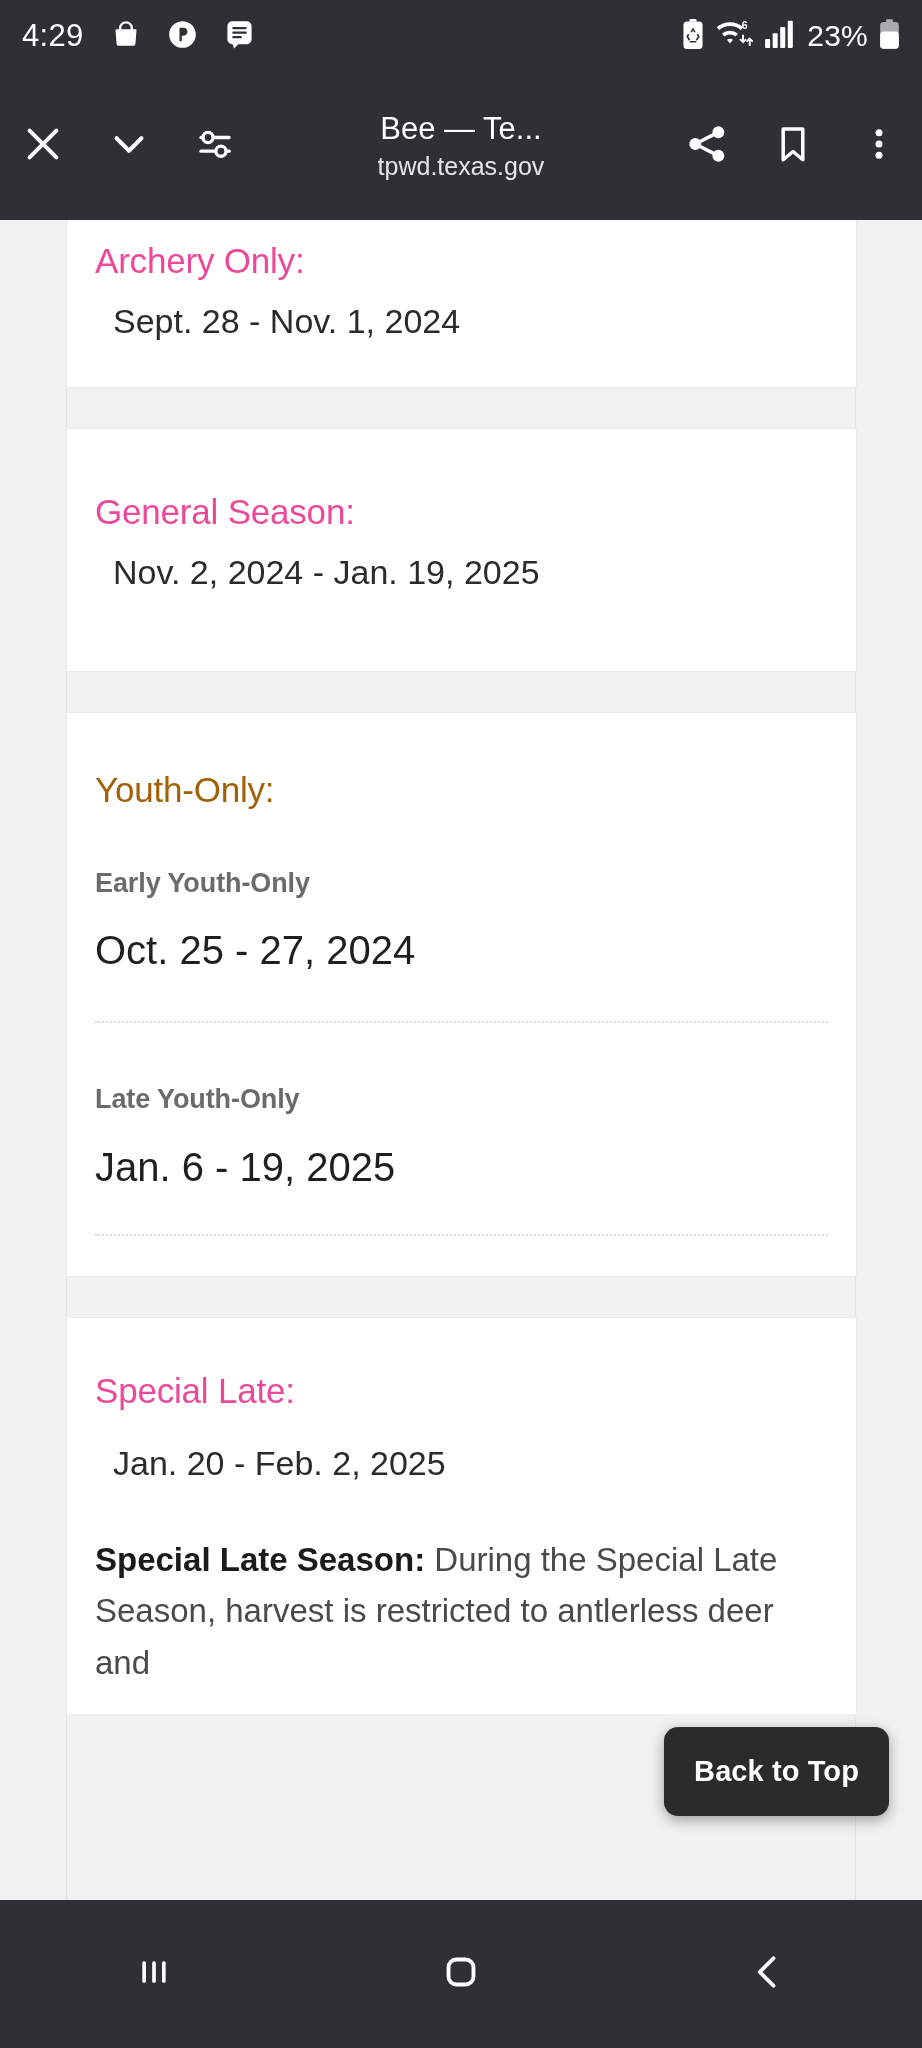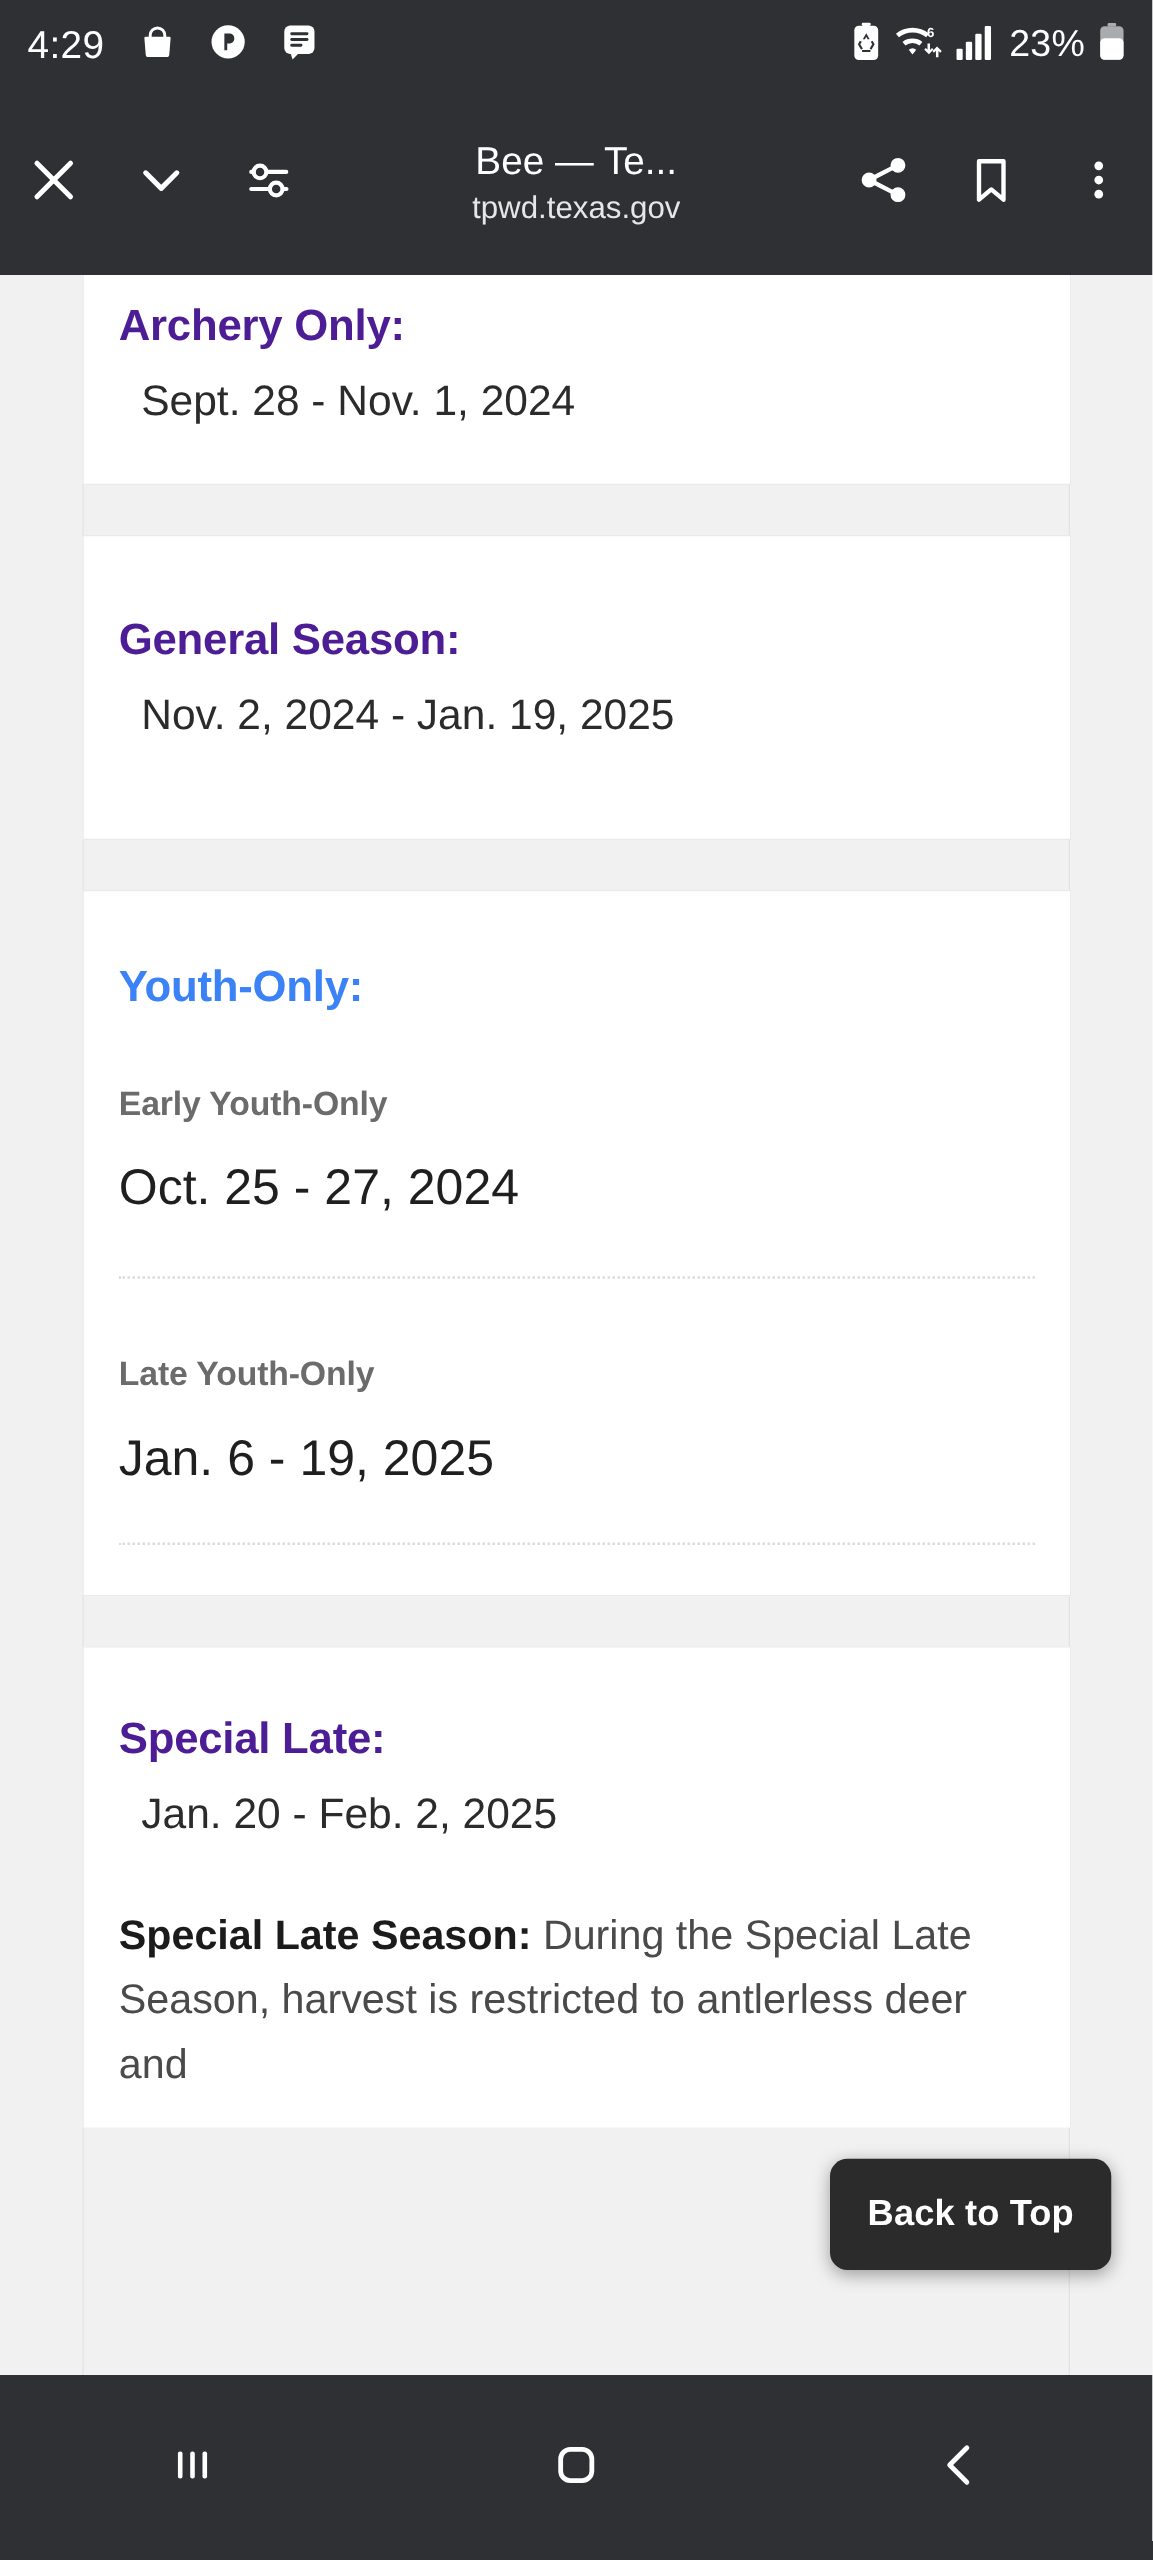--- a/index.html
+++ b/index.html
@@ -56,24 +56,24 @@
   .rail-r{ position:absolute; left:855px; top:0; width:1px; height:1680px; background:#e3e3e3; }
 
   .card{
     position:relative; background:#ffffff;
     border:1px solid #eaeaea; margin:0 65px 0 66px;
     padding:0 28px;
   }
   .card + .card{ margin-top:40px; }
 
   .season-title{
-    font-size:35px; font-weight:700; color:#4c1d95;
+    font-size:35px; font-weight:400; color:#ec4899;
     letter-spacing:-.2px; line-height:1.2;
   }
-  .season-title.light{ font-weight:700; color:#3b82f6; }
+  .season-title.light{ font-weight:400; color:#a16207; }
   .season-date{
     font-size:34px; font-weight:400; color:#2b2b2b;
     line-height:1.25; padding-left:18px;
   }
   .sub-label{
     font-size:27px; font-weight:700; color:#6b6b6b;
     letter-spacing:-.1px; line-height:1.2;
   }
   .sub-date{
     font-size:40px; font-weight:400; color:#1f1f1f; line-height:1.25;
@@ -255,21 +255,21 @@
         <div class="sub-date" style="margin-top:26px">Oct. 25 - 27, 2024</div>
         <hr class="dotted" style="margin-top:46px">
 
         <div class="sub-label" style="margin-top:60px">Late Youth-Only</div>
         <div class="sub-date" style="margin-top:26px">Jan. 6 - 19, 2025</div>
         <hr class="dotted" style="margin-top:42px">
       </div>
 
       <div class="card" style="padding-top:52px; padding-bottom:26px; border-bottom:0;">
         <div class="season-title">Special Late:</div>
-        <div class="season-date" style="margin-top:18px">Jan. 20 - Feb. 2, 2025</div>
+        <div class="season-date" style="margin-top:30px">Jan. 20 - Feb. 2, 2025</div>
 
         <p class="para" style="margin-top:50px">
           <b>Special Late Season:</b><span> During the Special Late Season, harvest is restricted to antlerless deer and</span>
         </p>
       </div>
 
     </div>
 
     <div class="back-to-top">
       <span>Back to Top</span>

